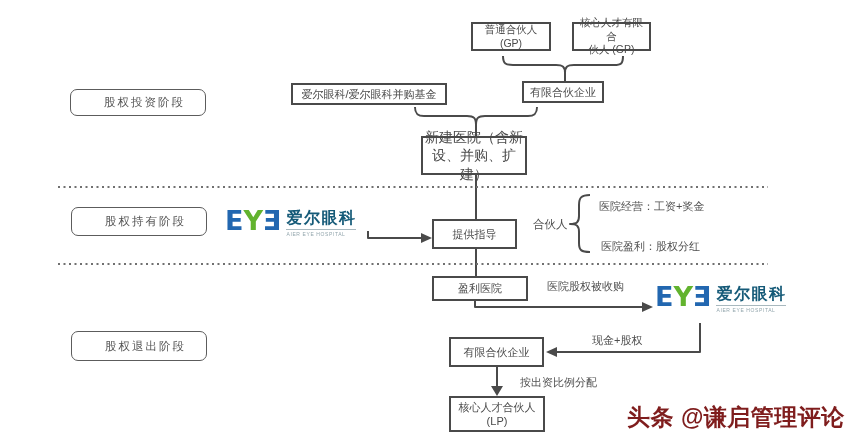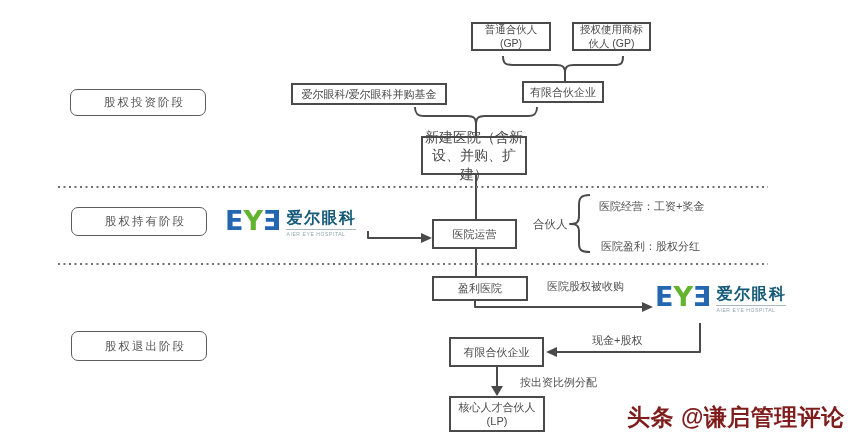--- a/index.html
+++ b/index.html
@@ -61,39 +61,39 @@
       <path stroke-dasharray="2 3.5" d="M58,264 L768,264"></path>
     </g>
   </svg>
 
   <div class="stage" style="left:70px;top:89px;width:136px;height:27px">股权投资阶段</div>
   <div class="stage" style="left:71px;top:207px;width:136px;height:29px">股权持有阶段</div>
   <div class="stage" style="left:71px;top:331px;width:136px;height:30px">股权退出阶段</div>
 
   <div class="box" style="left:471px;top:22px;width:80px;height:29px;font-size:10.5px">普通合伙人
 (GP)</div>
-  <div class="box" style="left:572px;top:22px;width:79px;height:29px;font-size:10.5px">授权使用商标
+  <div class="box" style="left:572px;top:22px;width:79px;height:29px;font-size:10.5px">核心人才有限合
 伙人 (GP)</div>
   <div class="box" style="left:522px;top:81px;width:82px;height:22px">有限合伙企业</div>
   <div class="box" style="left:291px;top:83px;width:156px;height:22px">爱尔眼科/爱尔眼科并购基金</div>
   <div class="box" style="left:421px;top:136px;width:106px;height:39px;font-size:14px">新建医院（含新
 设、并购、扩建）</div>
 
   <div class="logo" style="left:225px;top:206px">
     <div class="logo-letters">
         <span class="l-blue">E</span>
         <span class="l-green">Y</span>
         <span class="l-blue l-flip">E</span>
       </div>
     <div class="logo-text">
       <div class="logo-brand">爱尔眼科</div>
       <div class="logo-sub">AIER EYE HOSPITAL</div>
     </div>
   </div>
-  <div class="box" style="left:432px;top:219px;width:85px;height:30px">医院运营</div>
+  <div class="box" style="left:432px;top:219px;width:85px;height:30px">提供指导</div>
   <div class="lbl" style="left:533px;top:217px;font-size:11.5px">合伙人</div>
   <div class="lbl" style="left:599px;top:199px">医院经营：工资+奖金</div>
   <div class="lbl" style="left:601px;top:239px">医院盈利：股权分红</div>
 
   <div class="box" style="left:432px;top:276px;width:96px;height:25px">盈利医院</div>
   <div class="lbl" style="left:547px;top:279px">医院股权被收购</div>
   <div class="logo" style="left:655px;top:282px">
     <div class="logo-letters">
         <span class="l-blue">E</span>
         <span class="l-green">Y</span>

